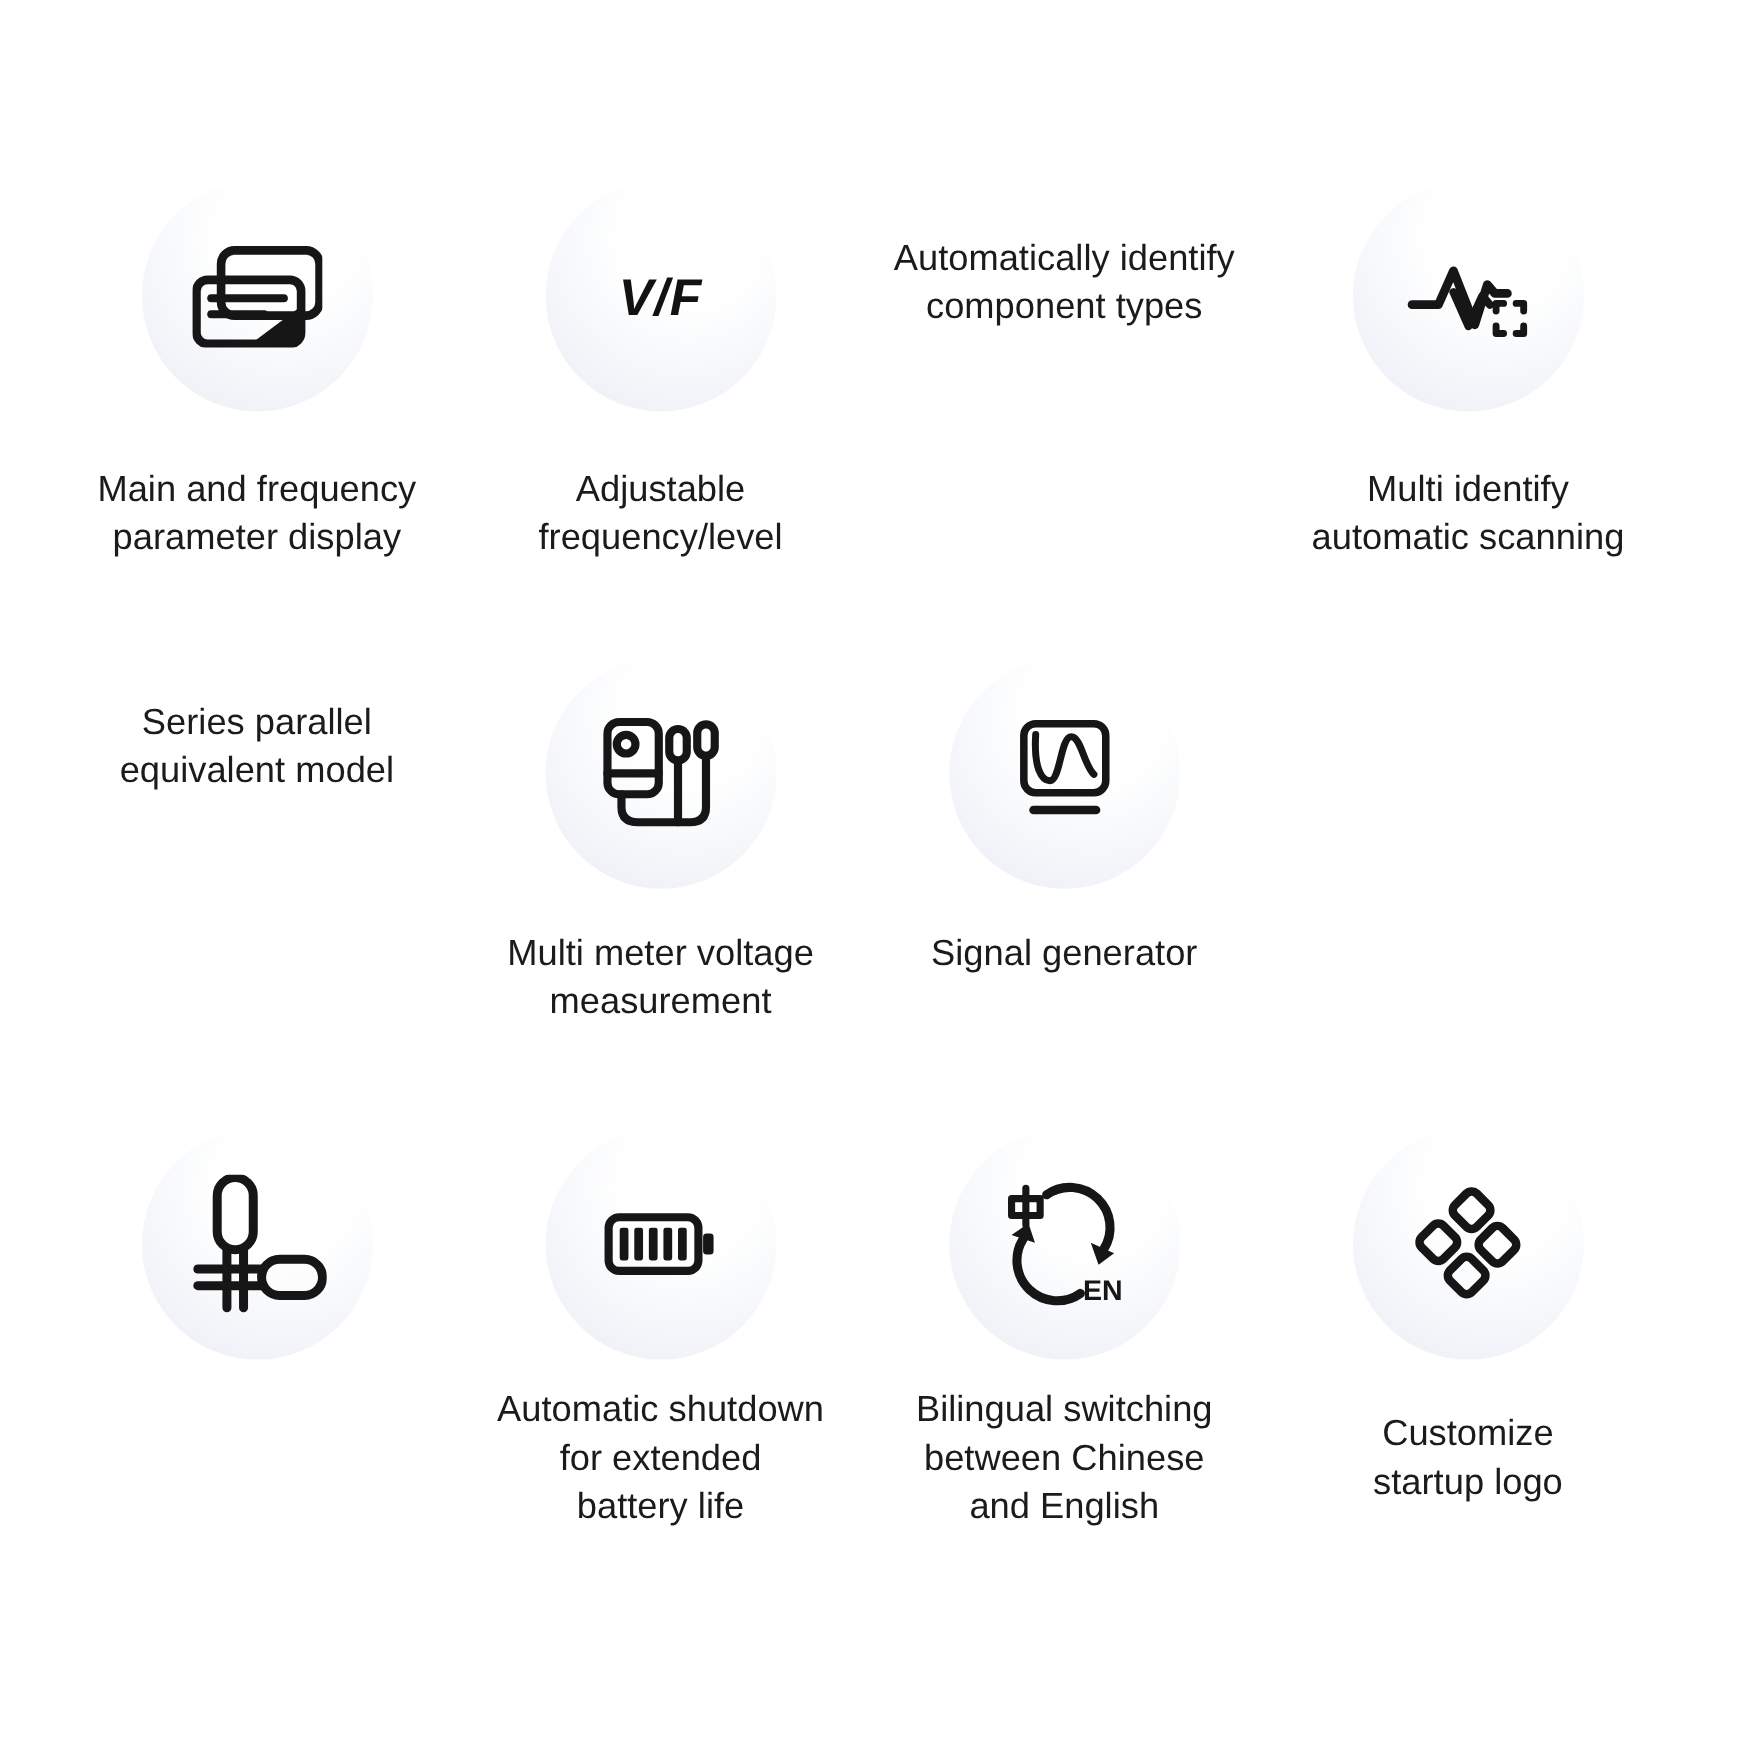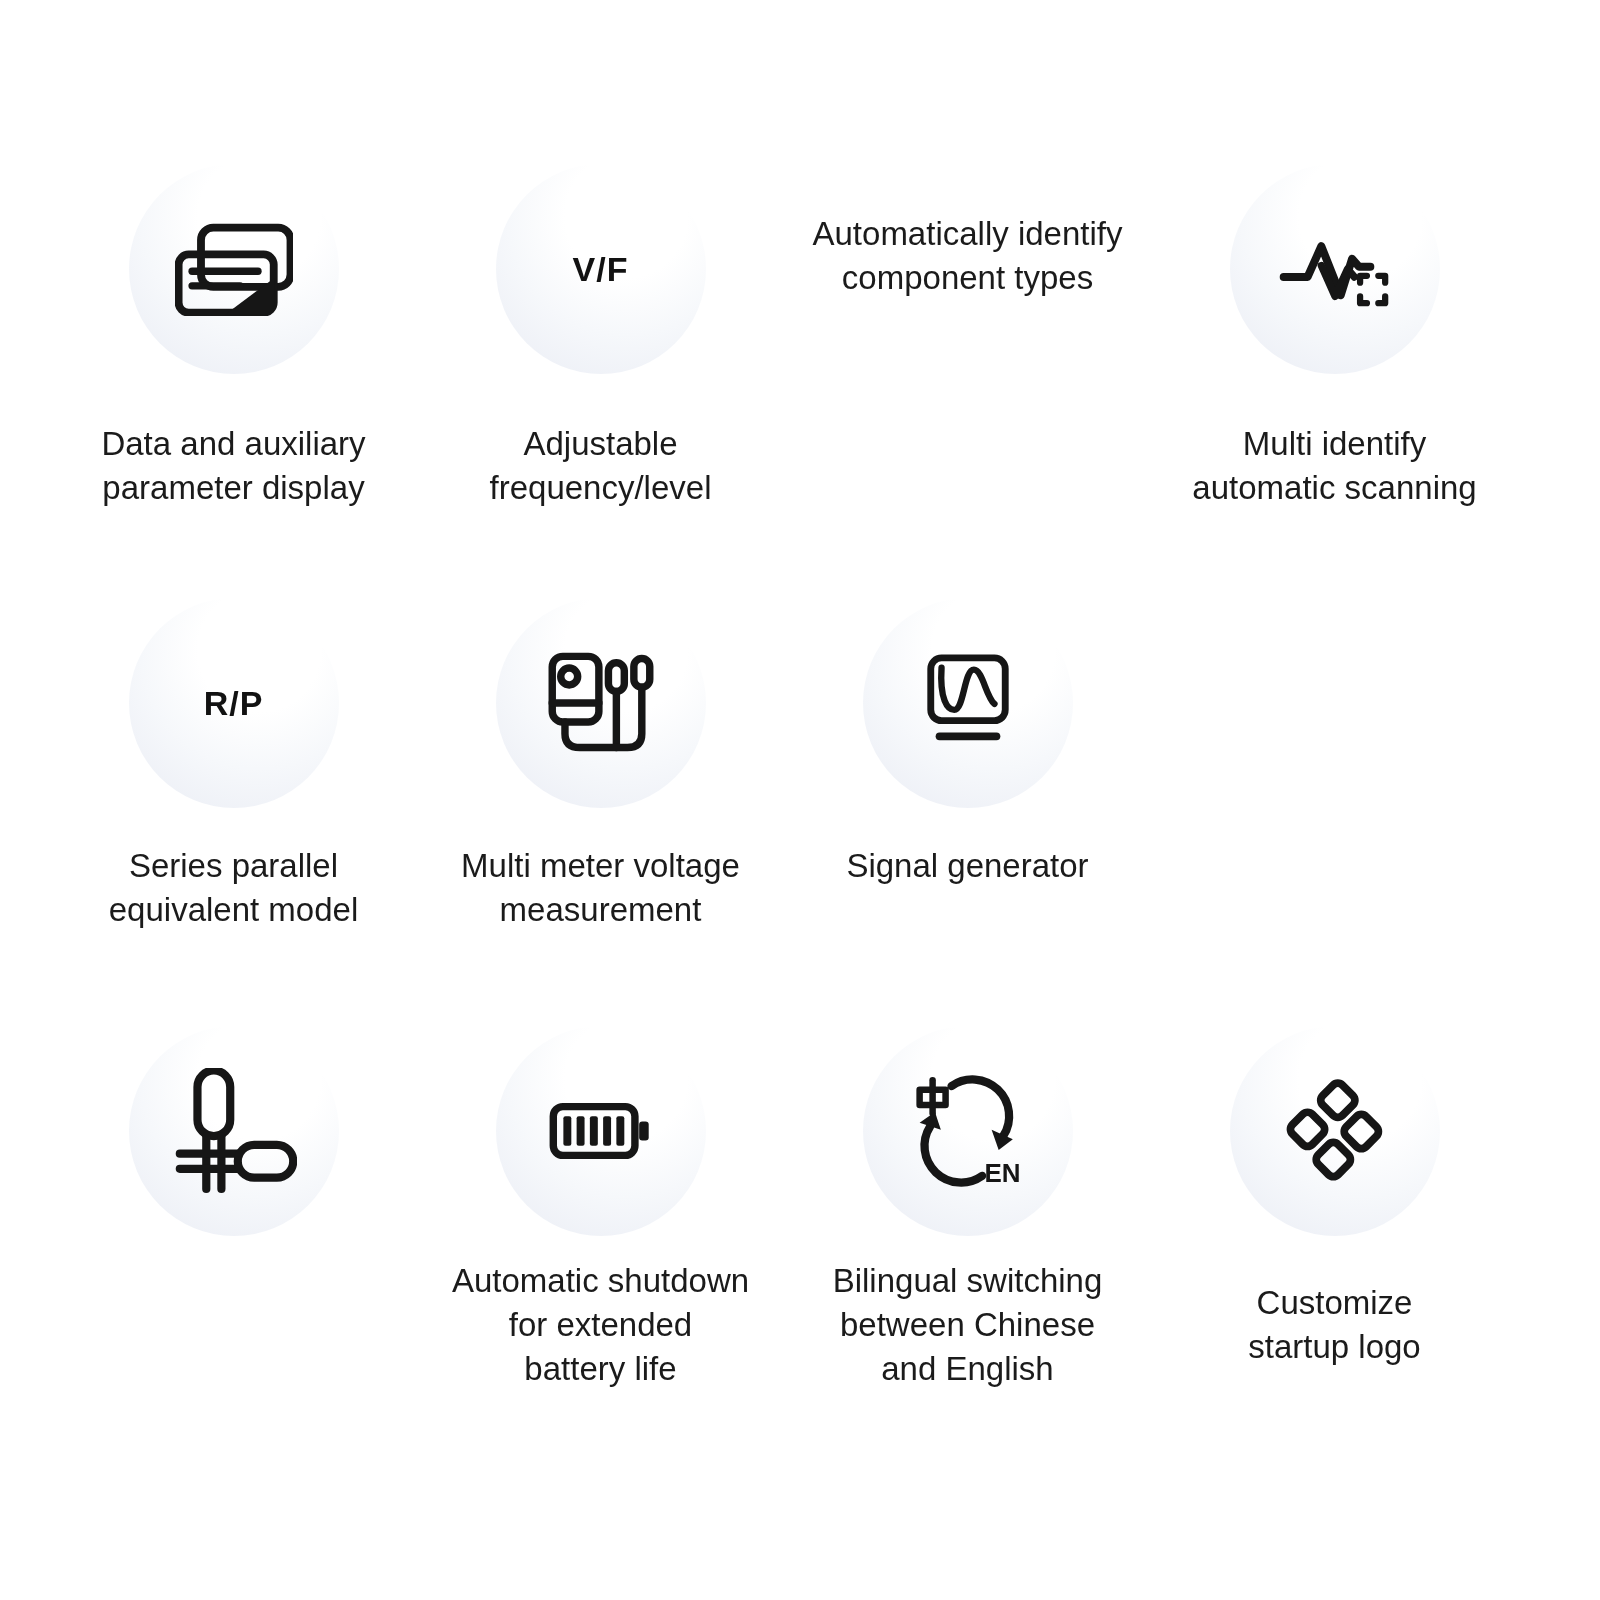--- a/index.html
+++ b/index.html
@@ -15,21 +15,21 @@
   #row2 { top:598px; }
   #row3 { top:1026px; }
   .cell { display:flex; flex-direction:column; align-items:center; }
   .circle {
     width:210px; height:210px; border-radius:50%;
     background:radial-gradient(circle at 62% 25%, #ffffff 30%, #f6f8fb 58%, #e9ecf4 100%);
     display:flex; align-items:center; justify-content:center;
     flex:0 0 auto;
   }
   .icon-text {
-    font-weight:700; font-size:34px;
+    font-style:italic; font-weight:700; font-size:47px;
     letter-spacing:1px; color:#121212;
   }
   .caption {
     margin-top:48px; font-size:33px; line-height:44px; color:#1b1b1b;
     text-align:center; white-space:pre;
   }
   #row2 .caption { margin-top:36px; }
   .caption-box { margin-top:22px; height:134px; display:flex; align-items:center; justify-content:center; }
   .caption-box .caption { margin-top:0; }
   svg.icon { display:block; }
@@ -49,21 +49,21 @@
     <div class="cell">
       <div class="circle">
         <svg class="icon" width="118" height="94" viewBox="0 0 105 84">
           <rect class="ln" x="23" y="5" width="80" height="53" rx="11"></rect>
           <rect class="ln" x="3" y="29" width="85" height="52" rx="9" fill="#fbfcfe"></rect>
           <path class="fl" d="M45,82.5 L88.5,50 V72 Q88.5,82.5 77,82.5 Z"></path>
           <line class="ln65" x1="15" y1="44" x2="74" y2="44"></line>
           <line class="ln65" x1="15" y1="57" x2="58" y2="57"></line>
         </svg>
       </div>
-      <div class="caption">Data and auxiliary
+      <div class="caption">Main and frequency
 parameter display</div>
     </div>
 
     <div class="cell">
       <div class="circle">
         <div class="icon-text">V/F</div>
       </div>
       <div class="caption">Adjustable
 frequency/level</div>
     </div>
@@ -86,23 +86,20 @@
       </div>
       <div class="caption">Multi identify
 automatic scanning</div>
     </div>
 
   </div>
 
   <div class="row" id="row2">
 
     <div class="cell">
-      <div class="circle">
-        <div class="icon-text">R/P</div>
-      </div>
       <div class="caption">Series parallel
 equivalent model</div>
     </div>
 
 
     <div class="cell">
       <div class="circle">
         <svg class="icon" width="106" height="106" viewBox="0 0 100 100">
           <rect class="ln" x="4" y="6" width="44" height="62" rx="10"></rect>
           <circle class="ln" cx="20" cy="25" r="8"></circle>

